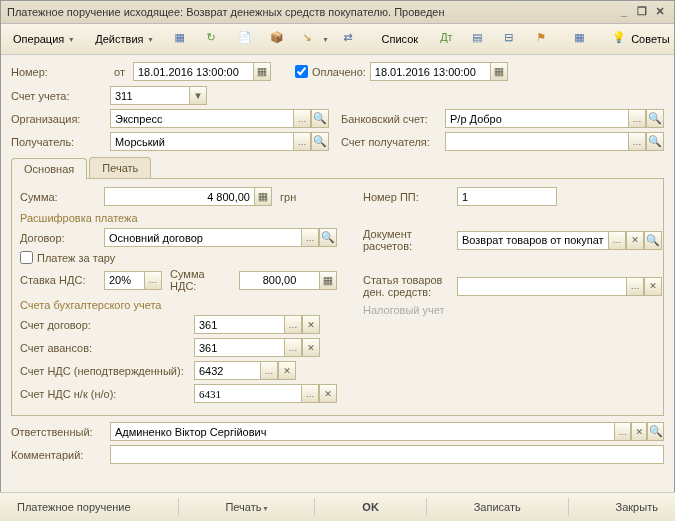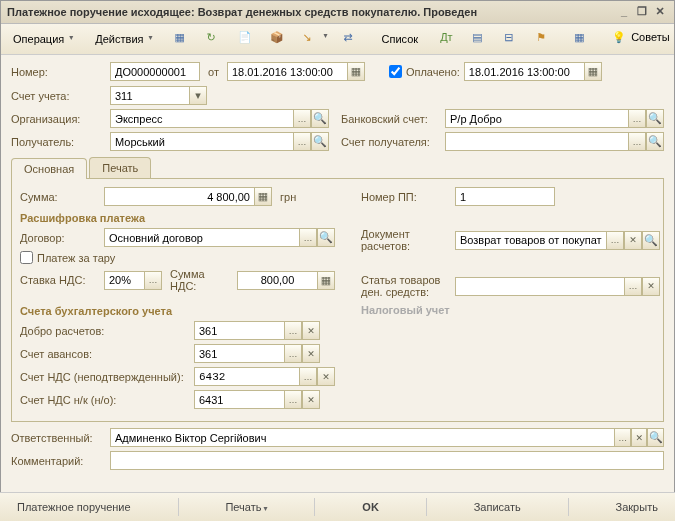--- a/index.html
+++ b/index.html
@@ -1,34 +1,34 @@
 <!DOCTYPE html>
 <html><head>
 <meta charset="utf-8">
 <style>
 *{box-sizing:border-box;margin:0;padding:0;font-family:Arial,sans-serif;font-size:11px}
 body{background:#f5f1e8;width:675px;height:521px;border:1px solid #999;overflow:hidden}
 .titlebar{background:linear-gradient(#e8e2d0,#ddd5c0);padding:4px 6px;display:flex;align-items:center;border-bottom:1px solid #bbb}
-.titlebar-text{font-weight:bold;color:#333;flex:1}
+.titlebar-text{font-weight:normal;color:#333;flex:1}
 .win-btn{width:16px;height:14px;margin-left:2px;text-align:center;cursor:pointer;font-weight:bold;color:#555}
 .toolbar{background:linear-gradient(#f8f4e8,#ece5d0);padding:3px 5px;display:flex;align-items:center;gap:2px;border-bottom:1px solid #ccc}
-.tb-btn{padding:3px 6px;border:1px solid transparent;border-radius:3px;cursor:pointer;display:flex;gap:3px}
+.tb-btn{padding:3px 6px;border:1px solid transparent;border-radius:3px;cursor:pointer;display:flex;align-items:center;gap:3px}
 .tb-drop::after{content:"▾";font-size:8px;margin-left:2px;color:#666}
 .tb-sep{width:1px;height:18px;background:#ccc;margin:0 2px}
 .tb-icon{width:16px;height:16px;display:inline-block}
 .form{padding:6px 10px}
 .row{display:flex;align-items:center;margin-bottom:4px;gap:4px}
 .lbl{color:#665533;width:95px;flex-shrink:0}
 .lbl-r{color:#665533;width:100px;flex-shrink:0;margin-left:8px}
 input[type=text]{border:1px solid #c0b890;background:#fff;padding:2px 4px;height:19px}
 .inp-grp{display:flex;align-items:center}
 .inp-grp input{border-right:none}
 .inp-btn{width:18px;height:19px;border:1px solid #c0b890;background:linear-gradient(#fefdf5,#e8e0c8);cursor:pointer;font-size:9px;display:flex;align-items:center;justify-content:center;color:#665}
 .cal-btn{background:linear-gradient(#fefdf5,#e8e0c8)}
-.section-title{color:#9a7b3a;font-weight:bold;margin:6px 0 4px}
+.section-title{color:#9a7b3a;font-weight:normal;margin:6px 0 4px}
 .tabs{display:flex;margin-top:6px;border-bottom:1px solid #c0b890}
 .tab{padding:4px 12px;border:1px solid #c0b890;border-bottom:none;margin-right:2px;border-radius:4px 4px 0 0;background:#ede5d0;cursor:pointer;color:#665533}
 .tab.active{background:#f5f1e8;position:relative;top:1px}
 .tab-body{border:1px solid #c0b890;border-top:none;padding:8px;display:flex;gap:26px}
 .col{flex:1}
 .chk{display:flex;align-items:center;gap:4px;color:#665533;margin:4px 0}
 .chk input{margin:0}
 .underline-inp{border:none;border-bottom:1px solid #c0b890;background:transparent;width:100%;padding:2px}
 .bottombar{position:absolute;bottom:0;left:0;right:0;background:linear-gradient(#f8f4e8,#ece5d0);padding:4px 8px;display:flex;justify-content:space-between;align-items:center;gap:4px;border-top:1px solid #ccc}
 .btn{padding:3px 8px;border:1px solid transparent;border-radius:3px;cursor:pointer;color:#444}
@@ -102,21 +102,20 @@
       <span>Советы</span>
     </div>
   <div class="tb-sep"></div>
 
 </div>
 
 <div class="form">
 
   <div class="row">
     <span class="lbl">Номер:</span>
-    <input type="text" style="width: 90px;" value="ДО000000001">
     <span style="color:#665533;margin:0 4px">от</span>
     <div class="inp-grp">
       <input type="text" style="width: 120px;" value="18.01.2016 13:00:00">
       <div class="inp-btn cal-btn">
           <span>▦</span>
         </div>
     </div>
     <label class="chk" style="margin-left:20px">
       <input type="checkbox" checked="" style="">
       <span>Оплачено:</span>
@@ -216,49 +215,49 @@
           <div class="inp-btn">…</div>
         </div>
         <span style="color:#665533;margin:0 4px">Сумма НДС:</span>
         <div class="inp-grp">
           <input type="text" style="width: 80px; text-align: center;" value="800,00">
           <div class="inp-btn cal-btn">
               <span>▦</span>
             </div>
         </div>
       </div>
-      <div class="section-title" style="margin-top:13px">Счета бухгалтерского учета</div>
-      <div class="row">
-        <span class="lbl" style="width:170px">Добро расчетов:</span>
+      <div class="section-title" style="margin-top:7px">Счета бухгалтерского учета</div>
+      <div class="row">
+        <span class="lbl" style="width:170px">Счет договор:</span>
         <div class="inp-grp">
             <input type="text" style="width: 90px;" value="361">
             <div class="inp-btn">…</div>
             <div class="inp-btn">✕</div>
           </div>
       </div>
       <div class="row">
         <span class="lbl" style="width:170px">Счет авансов:</span>
         <div class="inp-grp">
             <input type="text" style="width: 90px;" value="361">
             <div class="inp-btn">…</div>
             <div class="inp-btn">✕</div>
           </div>
       </div>
       <div class="row">
         <span class="lbl" style="width:170px">Счет НДС (неподтвержденный):</span>
         <div class="inp-grp">
-            <input type="text" style="width: 105px; font-family: Liberation Mono, monospace;" value="6432">
+            <input type="text" style="width: 66px;" value="6432">
             <div class="inp-btn">…</div>
             <div class="inp-btn">✕</div>
           </div>
       </div>
       <div class="row">
         <span class="lbl" style="width:170px">Счет НДС н/к (н/о):</span>
         <div class="inp-grp">
-            <input type="text" style="width: 90px;" value="6431">
+            <input type="text" style="width: 107px; font-family: Liberation Serif, serif;" value="6431">
             <div class="inp-btn">…</div>
             <div class="inp-btn">✕</div>
           </div>
       </div>
     </div>
 
     <div class="col">
       <div class="row">
         <span class="lbl" style="width:90px">Номер ПП:</span>
         <input type="text" style="width: 100px;" value="1">

